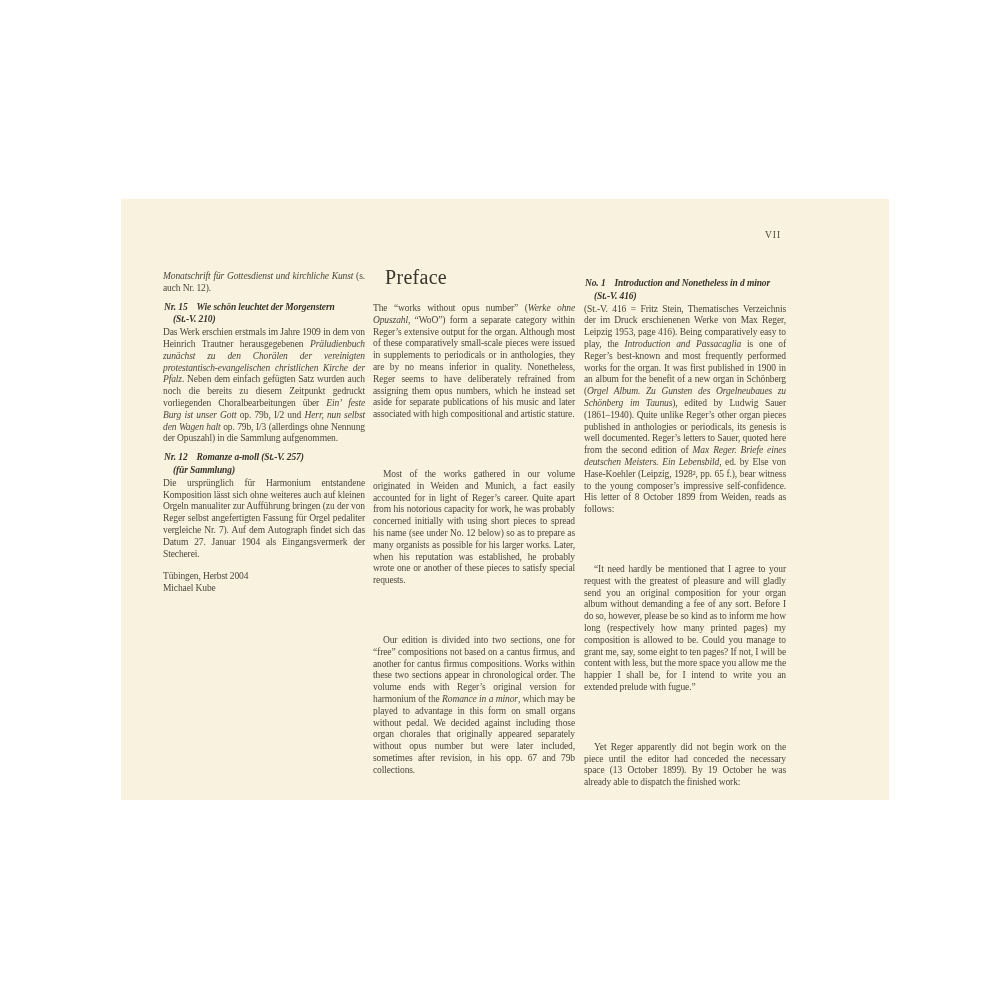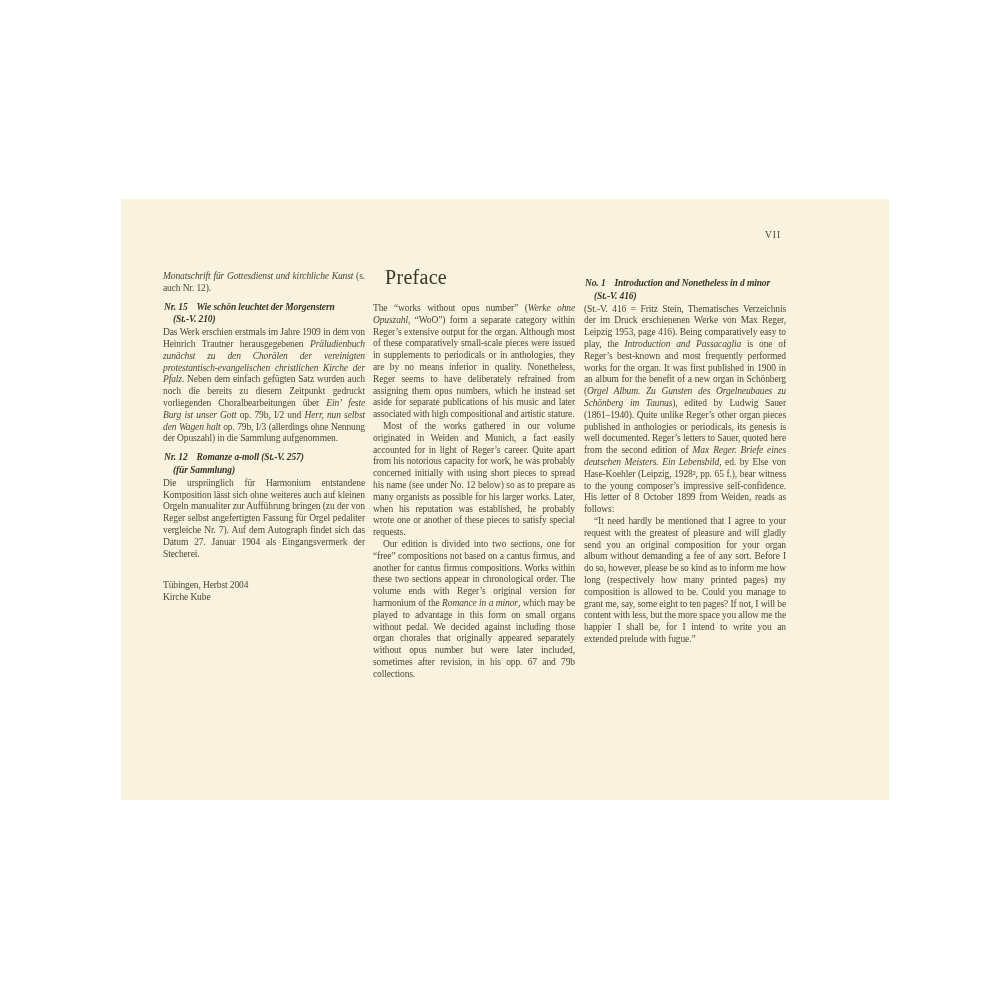--- a/index.html
+++ b/index.html
@@ -49,40 +49,40 @@
     letter-spacing: -0.12px;
     color: var(--ink);
   }
   .col-left  { left: 42px;  }
   .col-mid   { left: 252px; }
   .col-right { left: 463px; }
   .para {
     margin: 0;
     text-align: justify;
   }
-  .para.indent { text-indent: 10px; }
+  .para.indent { text-indent: 10px; margin-top: 48px; }
   .work-section { margin-top: 7px; }
   .heading {
     margin: 1px;
     font-weight: 700;
     color: var(--head-ink);
     text-align: left;
     font-style: italic;
   }
   .heading .hnum { margin-right: 9px; }
   .heading.sub { margin-left: 10px; }
   .preface-title {
     margin: -4px 0 16px 12px;
     font-size: 20px;
     font-weight: 400;
     letter-spacing: 0.3px;
     line-height: 1;
     color: var(--head-ink);
   }
-  .signoff { margin: 20px 0 0 0; }
+  .signoff { margin: 11px 0 0 0; }
   .signoff span { display: block; }
   i { font-style: italic; }
 </style>
 </head>
 <body>
 
 <div class="backdrop">
   <div class="page">
 
     <div class="page-number">VII</div>
@@ -97,35 +97,36 @@
       </div>
 
       <div class="work-section">
         <p class="heading"><span class="hnum">Nr. 12</span><span>Romanze a-moll (St.-V. 257)</span></p>
         <p class="heading sub">(für Sammlung)</p>
         <p class="para">Die ursprünglich für Harmonium entstandene Komposition lässt sich ohne weiteres auch auf kleinen Orgeln manualiter zur Aufführung bringen (zu der von Reger selbst angefertigten Fassung für Orgel pedaliter vergleiche Nr. 7). Auf dem Autograph findet sich das Datum 27. Januar 1904 als Eingangsvermerk der Stecherei.</p>
       </div>
 
       <p class="signoff">
         <span>Tübingen, Herbst 2004</span>
-        <span>Kirche Kube</span>
+        <span>Michael Kube</span>
       </p>
     </section>
 
     <section class="col col-mid">
       <h1 class="preface-title">Preface</h1>
       <p class="para">The “works without opus number” (<i>Werke ohne Opuszahl</i>, “WoO”) form a separate category within Reger’s extensive output for the organ. Although most of these comparatively small-scale pieces were issued in supplements to periodicals or in anthologies, they are by no means inferior in quality. Nonetheless, Reger seems to have deliberately refrained from assigning them opus numbers, which he instead set aside for separate publications of his music and later associated with high compositional and artistic stature.</p>
       <p class="para indent">Most of the works gathered in our volume originated in Weiden and Munich, a fact easily accounted for in light of Reger’s career. Quite apart from his notorious capacity for work, he was probably concerned initially with using short pieces to spread his name (see under No. 12 below) so as to prepare as many organists as possible for his larger works. Later, when his reputation was established, he probably wrote one or another of these pieces to satisfy special requests.</p>
       <p class="para indent">Our edition is divided into two sections, one for “free” compositions not based on a cantus firmus, and another for cantus firmus compositions. Works within these two sections appear in chronological order. The volume ends with Reger’s original version for harmonium of the <i>Romance in a minor</i>, which may be played to advantage in this form on small organs without pedal. We decided against including those organ chorales that originally appeared separately without opus number but were later included, sometimes after revision, in his opp. 67 and 79b collections.</p>
     </section>
 
     <section class="col col-right">
 
       <div class="work-section">
         <p class="heading"><span class="hnum">No. 1</span><span>Introduction and Nonetheless in d minor</span></p>
         <p class="heading sub">(St.-V. 416)</p>
         <p class="para">(St.-V. 416 = Fritz Stein, Thematisches Verzeichnis der im Druck erschienenen Werke von Max Reger, Leipzig 1953, page 416). Being comparatively easy to play, the <i>Introduction and Passacaglia</i> is one of Reger’s best-known and most frequently performed works for the organ. It was first published in 1900 in an album for the benefit of a new organ in Schönberg (<i>Orgel Album. Zu Gunsten des Orgelneubaues zu Schönberg im Taunus</i>), edited by Ludwig Sauer (1861–1940). Quite unlike Reger’s other organ pieces published in anthologies or periodicals, its genesis is well documented. Reger’s letters to Sauer, quoted here from the second edition of <i>Max Reger. Briefe eines deutschen Meisters. Ein Lebensbild</i>, ed. by Else von Hase-Koehler (Leipzig, 1928², pp. 65 f.), bear witness to the young composer’s impressive self-confidence. His letter of 8 October 1899 from Weiden, reads as follows:</p>
         <p class="para indent">“It need hardly be mentioned that I agree to your request with the greatest of pleasure and will gladly send you an original composition for your organ album without demanding a fee of any sort. Before I do so, however, please be so kind as to inform me how long (respectively how many printed pages) my composition is allowed to be. Could you manage to grant me, say, some eight to ten pages? If not, I will be content with less, but the more space you allow me the happier I shall be, for I intend to write you an extended prelude with fugue.”</p>
+        <p class="para indent">Yet Reger apparently did not begin work on the piece until the editor had conceded the necessary space (13 October 1899). By 19 October he was already able to dispatch the finished work:</p>
       </div>
     </section>
 
   </div>
 </div>
 
 </body></html>

